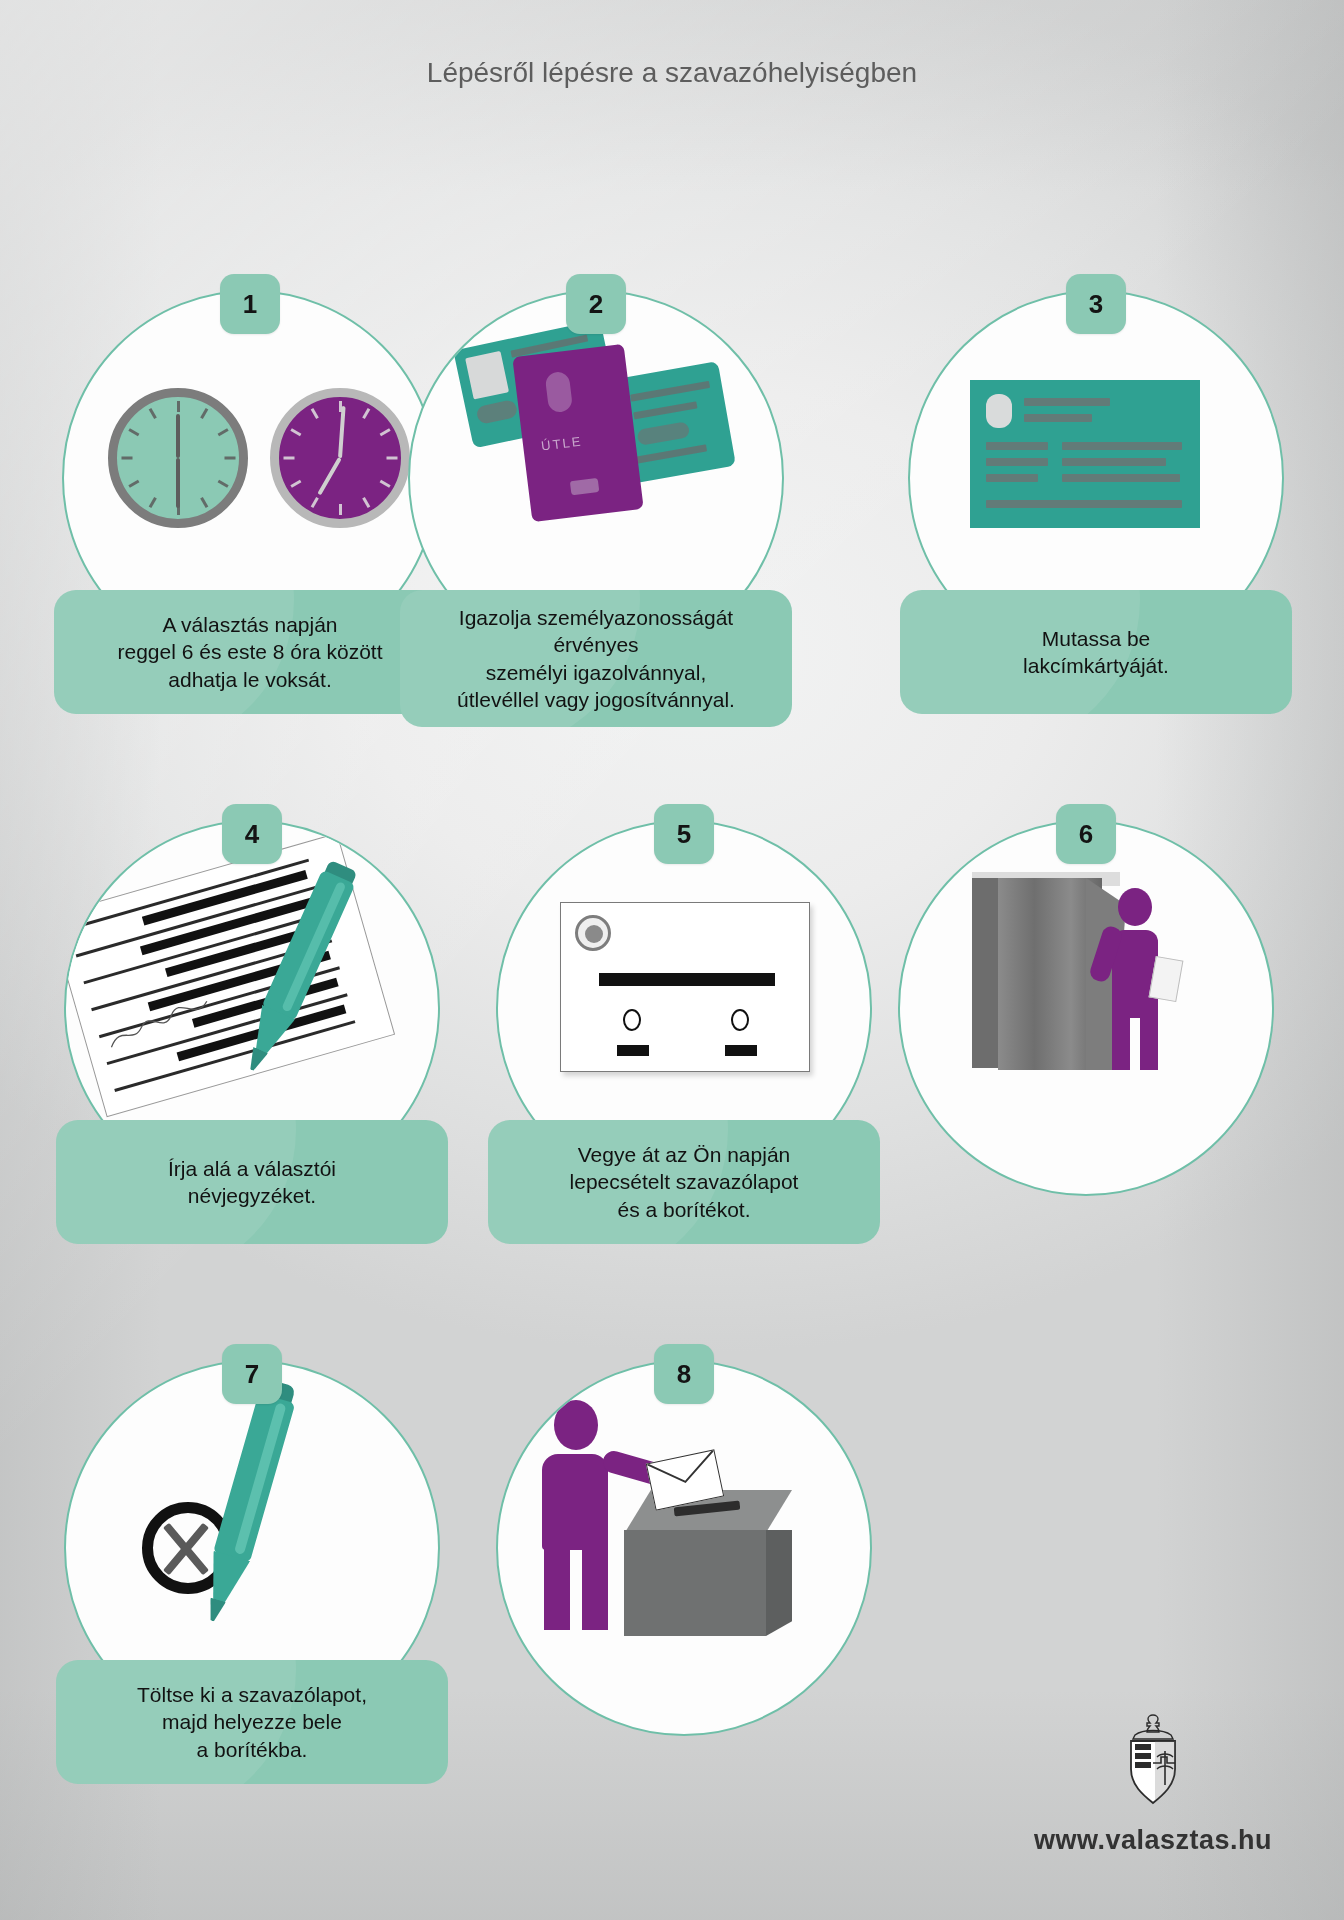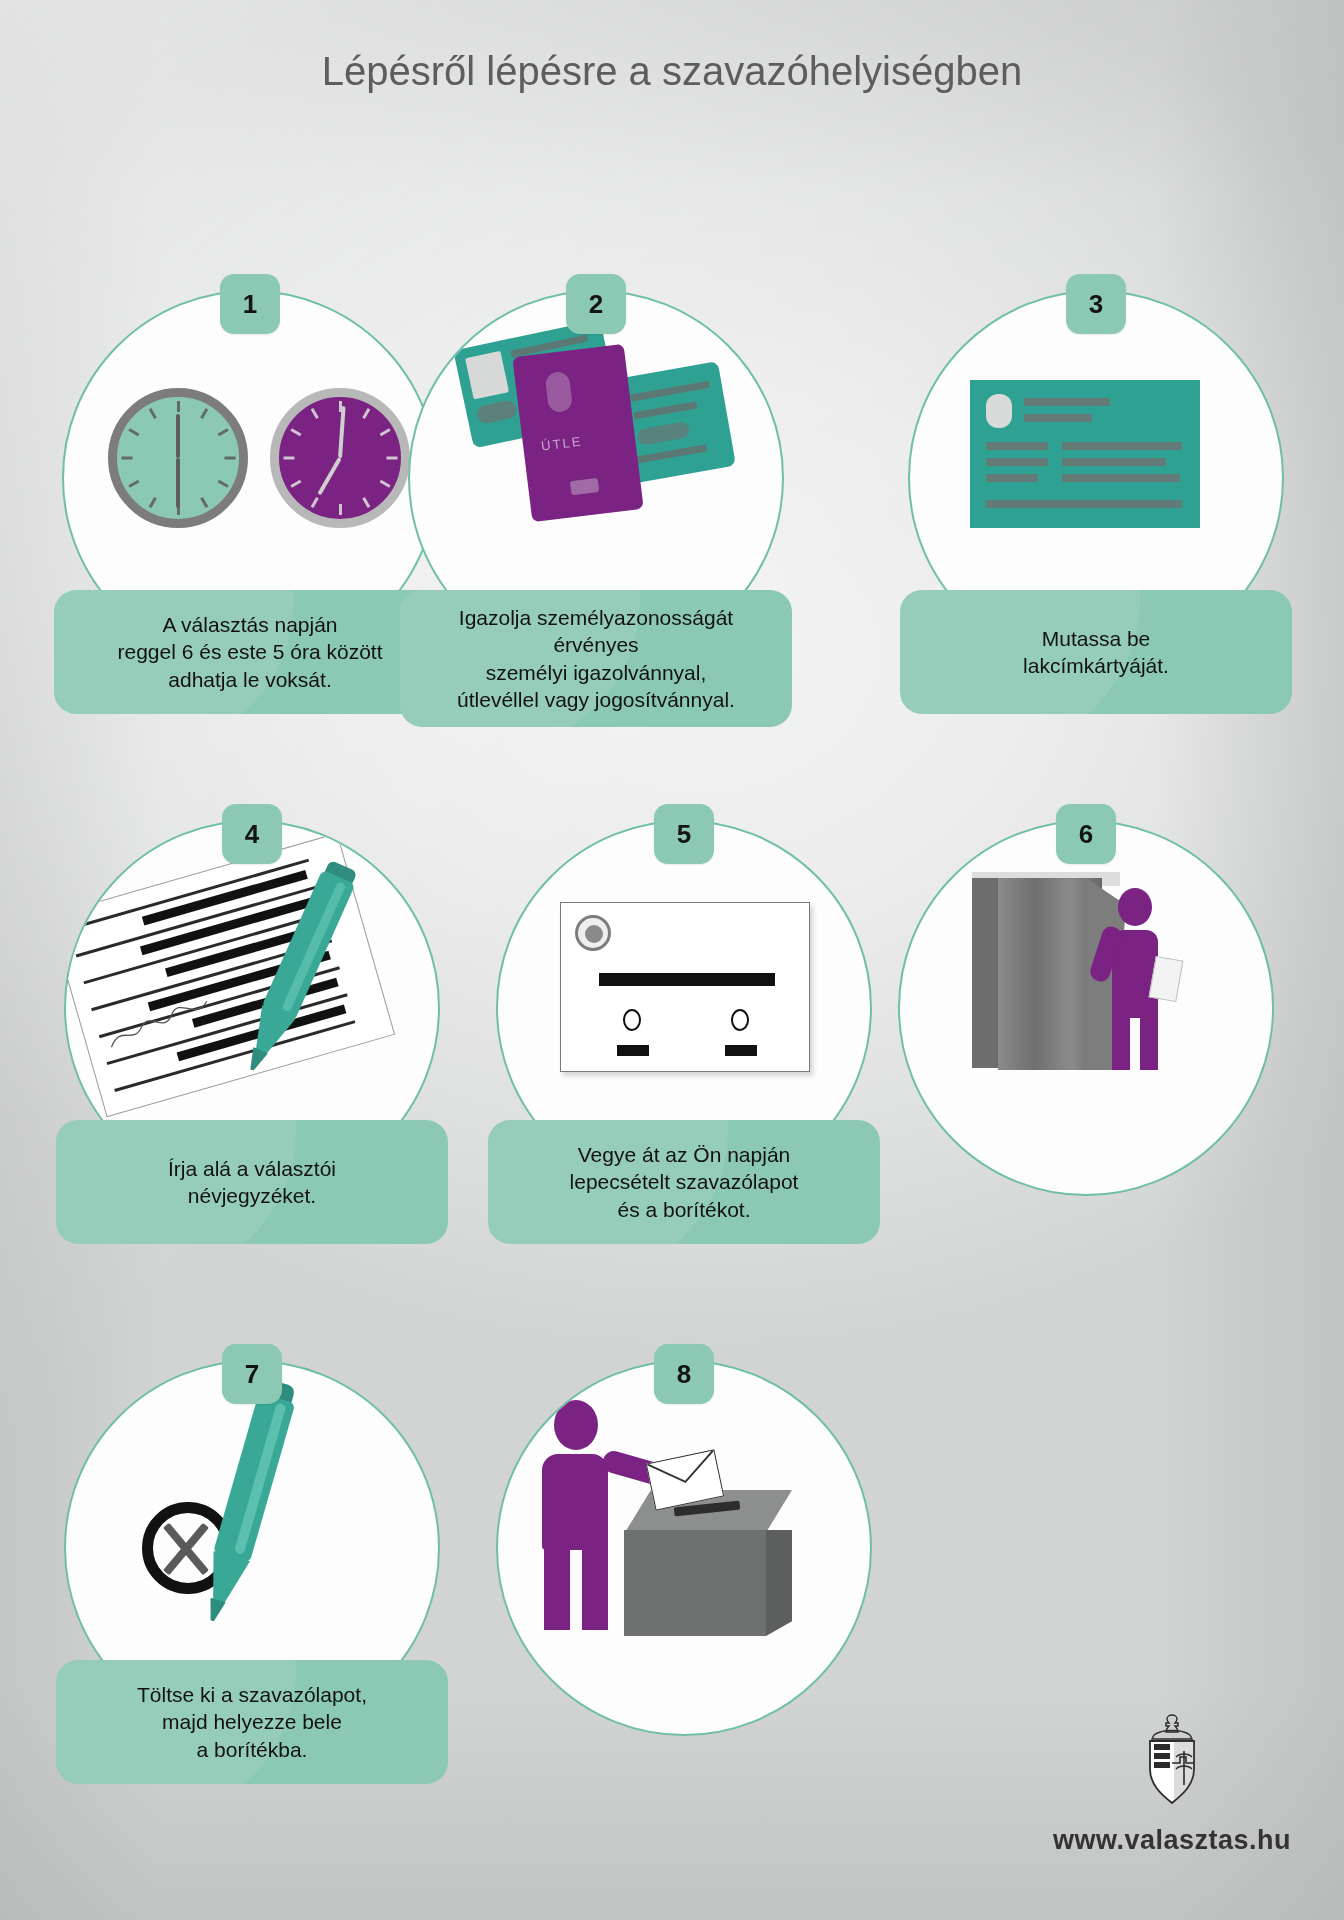--- a/index.html
+++ b/index.html
@@ -26,23 +26,23 @@
   
   .header { position: absolute; top: 48px; left: 0; right: 0; text-align: center; }
   .title {
     font-size: 62px;
     font-weight: bold;
     color: #4b4b4b;
     letter-spacing: -0.5px;
     line-height: 1.05;
   }
   .subtitle {
-    font-size: 40px;
+    font-size: 28px;
     color: #5d5d5d;
-    margin-top: 1px;
+    margin-top: 10px;
     line-height: 1.1;
   }
 
   
   .grid { position: absolute; top: 290px; left: 0; width: 1344px; }
   .row { position: relative; width: 1344px; height: 530px; }
   .row.r2 { height: 540px; }
 
   .card { position: absolute; width: 392px; }
   
@@ -162,21 +162,21 @@
   .xcircle { position: absolute; border-radius: 50%; border: 11px solid #111; }
   .xmark { position: absolute; width: 8px; background: #5a5a5a; border-radius: 2px; transform-origin: 50% 50%; }
 
   
   .box-top { position: absolute; background: #8d8f8f; }
   .box-front { position: absolute; background: #6f7171; }
   .box-slot { position: absolute; background: #2d2d2d; border-radius: 2px; }
   .envelope { position: absolute; background: #fff; border: 1px solid #333; }
 
   
-  .footer { position: absolute; right: 53px; bottom: 64px; text-align: center; }
+  .footer { position: absolute; right: 72px; bottom: 64px; text-align: center; }
   .coat { width: 76px; height: 96px; margin: 0 auto 18px; display:block; }
   .site { font-size: 27px; font-weight: bold; color: #333; letter-spacing: .5px; }
 </style>
 </head>
 <body>
 
 <div class="page"></div>
 
 <div class="header">
   <div class="subtitle">Lépésről lépésre a szavazóhelyiségben</div>
@@ -221,21 +221,21 @@
                 <div class="tick" style="transform:rotate(330deg)"></div>
               <div class="hand" style="height:42px;transform:translateX(-50%) rotate(210deg)"></div>
               <div class="hand" style="height:52px;transform:translateX(-50%) rotate(4deg)"></div>
             </div>
           </div>
         </div>
         <div class="badge">1</div>
       </div>
       <div class="caption">
         <span>A választás napján
-reggel 6 és este 5 óra között
+reggel 6 és este 8 óra között
 adhatja le voksát.</span>
       </div>
     </div>
 
     <div class="card c2">
       <div class="circle-wrap">
         <div class="circle">
           <div class="art">
 
             <div class="doc idcard" style="left:52px;top:42px;transform:rotate(-12deg);">

